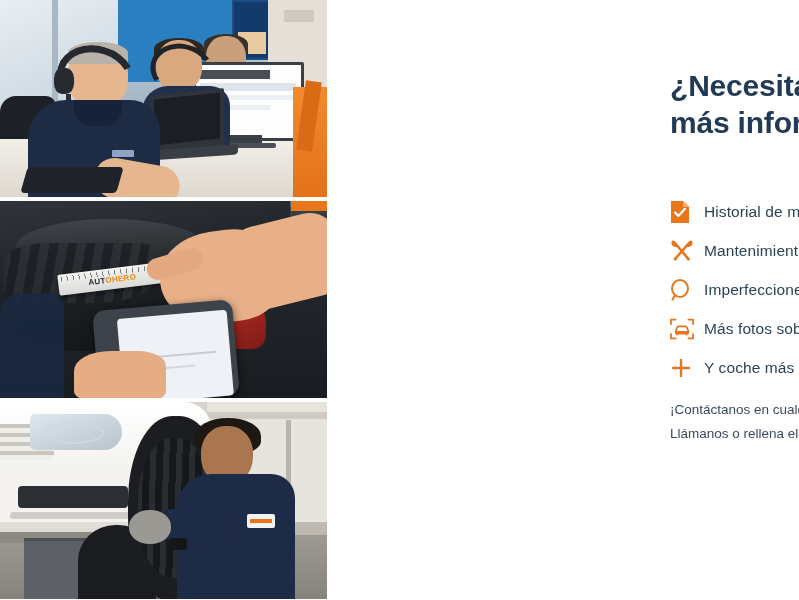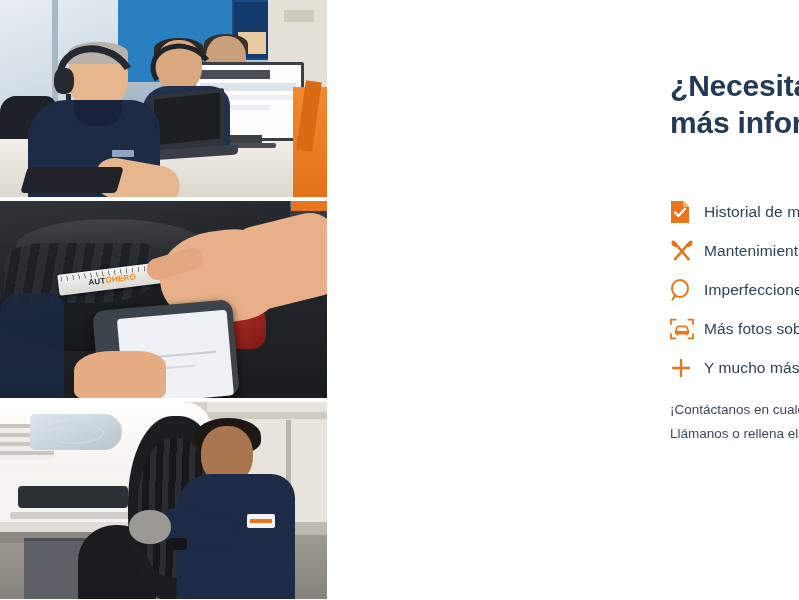--- a/index.html
+++ b/index.html
@@ -296,21 +296,21 @@
         <span class="tx">Más fotos sobre el coche</span>
       </div>
 
       <div class="feat">
         <span class="ic">
           <svg width="22" height="22" viewBox="0 0 22 22" stroke="#e8761c" stroke-width="2.4" stroke-linecap="round">
             <path d="M11 3 V19"></path>
               <path d="M3 11 H19"></path>
           </svg>
         </span>
-        <span class="tx">Y mucho más</span>
+        <span class="tx">Y coche más</span>
       </div>
 
     </div>
 
     <div class="contact">
       <span>¡Contáctanos en cualquier momento para más información!</span>
       <span>Llámanos o rellena el formulario de contacto.</span>
     </div>
 
   </div>

